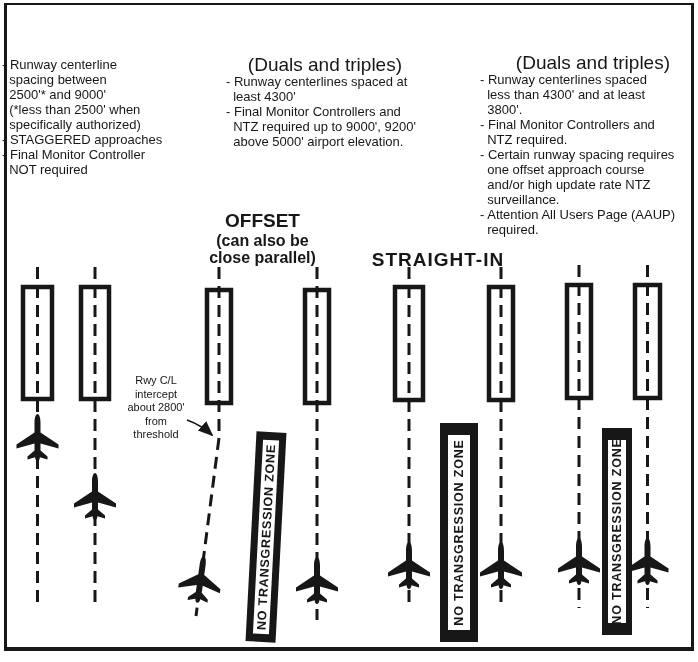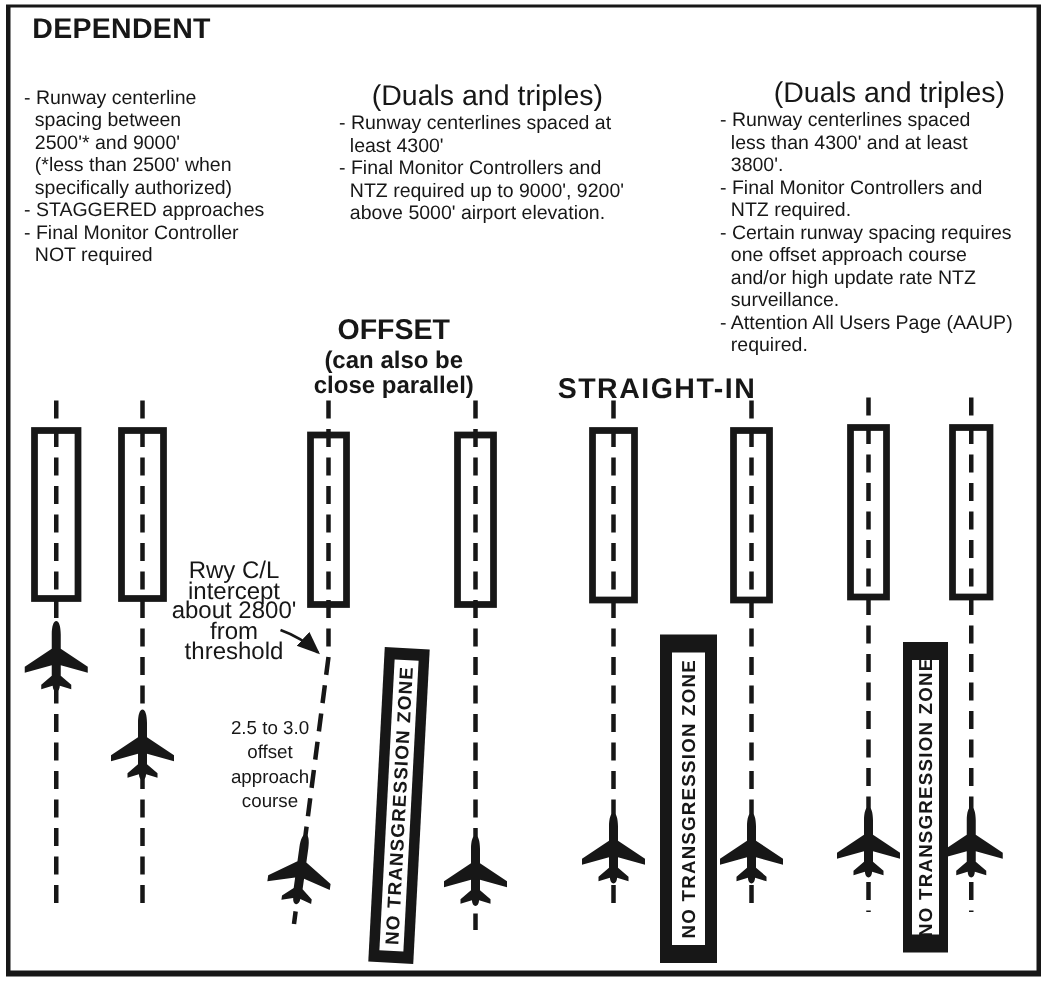--- a/index.html
+++ b/index.html
@@ -12,21 +12,21 @@
     box-sizing:border-box;border:solid #171717;border-width:2.5px 3px 4px 3px;
   }
   svg{position:absolute;left:0;top:0;}
   .abs{position:absolute;}
   .h1{font-weight:bold;font-size:19px;line-height:21px;text-align:center;white-space:pre-line;letter-spacing:.2px;}
   .sub{font-size:19px;line-height:15px;text-align:right;}
   .body{font-size:13px;line-height:15px;white-space:pre;}
   .offset-h1{font-weight:bold;font-size:19px;line-height:20px;text-align:center;}
   .offset-h2{font-weight:bold;font-size:16px;line-height:17px;text-align:center;white-space:pre-line;}
   .straight-h1{font-weight:bold;font-size:19px;letter-spacing:1px;text-align:center;}
-  .note{font-size:16px;line-height:13.5px;text-align:center;white-space:pre-line;}
+  .note{font-size:11px;line-height:13.5px;text-align:center;white-space:pre-line;}
   .note2{font-size:12.5px;line-height:16.3px;text-align:center;white-space:pre-line;}
   .ntz-text{font-family:"Liberation Sans","DejaVu Sans",sans-serif;font-weight:bold;font-size:12.5px;letter-spacing:.8px;fill:#171717;}
 </style>
 </head>
 <body>
 
 <div class="page">
 
   <svg width="698" height="662" viewBox="0 0 698 662">
     <defs>
@@ -83,22 +83,21 @@
       <use href="#plane" xlink:href="#plane" transform="translate(579,562)"></use>
       <use href="#plane" xlink:href="#plane" transform="translate(647.5,562)"></use>
       <g transform="translate(617,531.5)">
         <rect x="-15" y="-103.5" width="30" height="207" fill="#171717"></rect>
         <rect x="-9" y="-91.5" width="18" height="183" fill="#fff"></rect>
         <text class="ntz-text" transform="rotate(-90)" text-anchor="middle" dy=".35em">NO TRANSGRESSION ZONE</text>
       </g>
     </g>
   </svg>
 
-  <div class="abs h1" style="left:8px;top:9px;width:146px;">DEPENDENT</div>
-  <div class="abs body" style="left:16px;top:57px;">- Runway centerline
+  <div class="abs body" style="left:2px;top:57px;">- Runway centerline
   spacing between
   2500'* and 9000'
   (*less than 2500' when
   specifically authorized)
 - STAGGERED approaches
 - Final Monitor Controller
   NOT required</div>
 
   <div class="abs sub" style="left:212px;top:57px;width:190px;">(Duals and triples)</div>
   <div class="abs body" style="left:226px;top:74px;">- Runway centerlines spaced at
@@ -124,19 +123,15 @@
   <div class="abs straight-h1" style="left:355px;top:249px;width:166px;">STRAIGHT-IN</div>
 
   <div class="abs offset-h2" style="left:195px;top:232px;width:135px;">(can also be
 close parallel)</div>
 
   <div class="abs note" style="left:106px;top:374px;width:100px;">Rwy C/L
 intercept
 about 2800'
 from
 threshold</div>
-  <div class="abs note2" style="left:130px;top:477px;width:100px;">2.5 to 3.0
-offset
-approach
-course</div>
 
   <div class="frame"></div>
 </div>
 
 </body></html>

